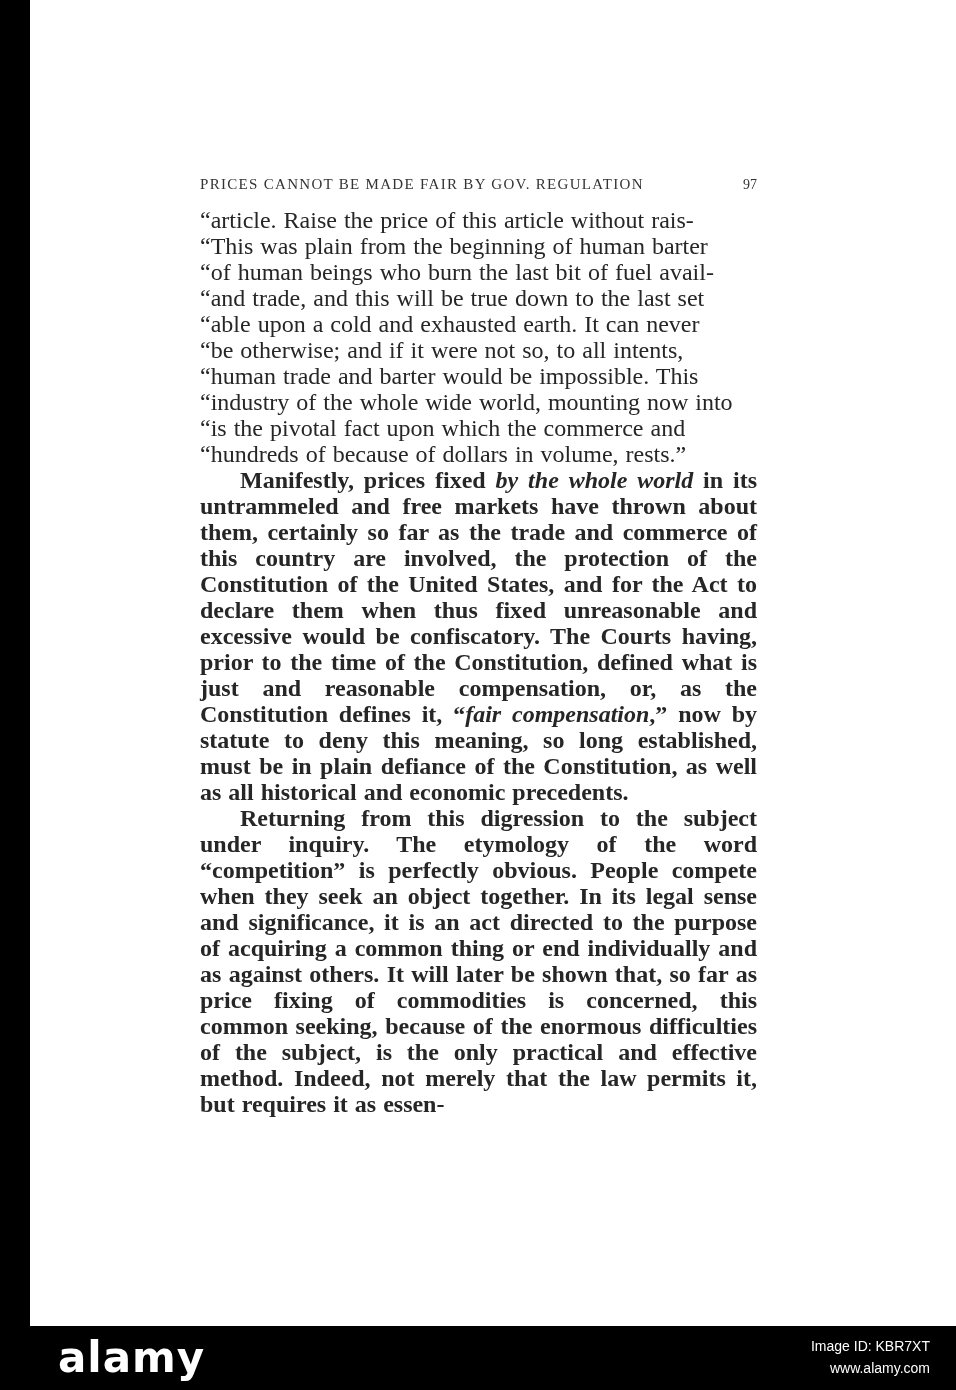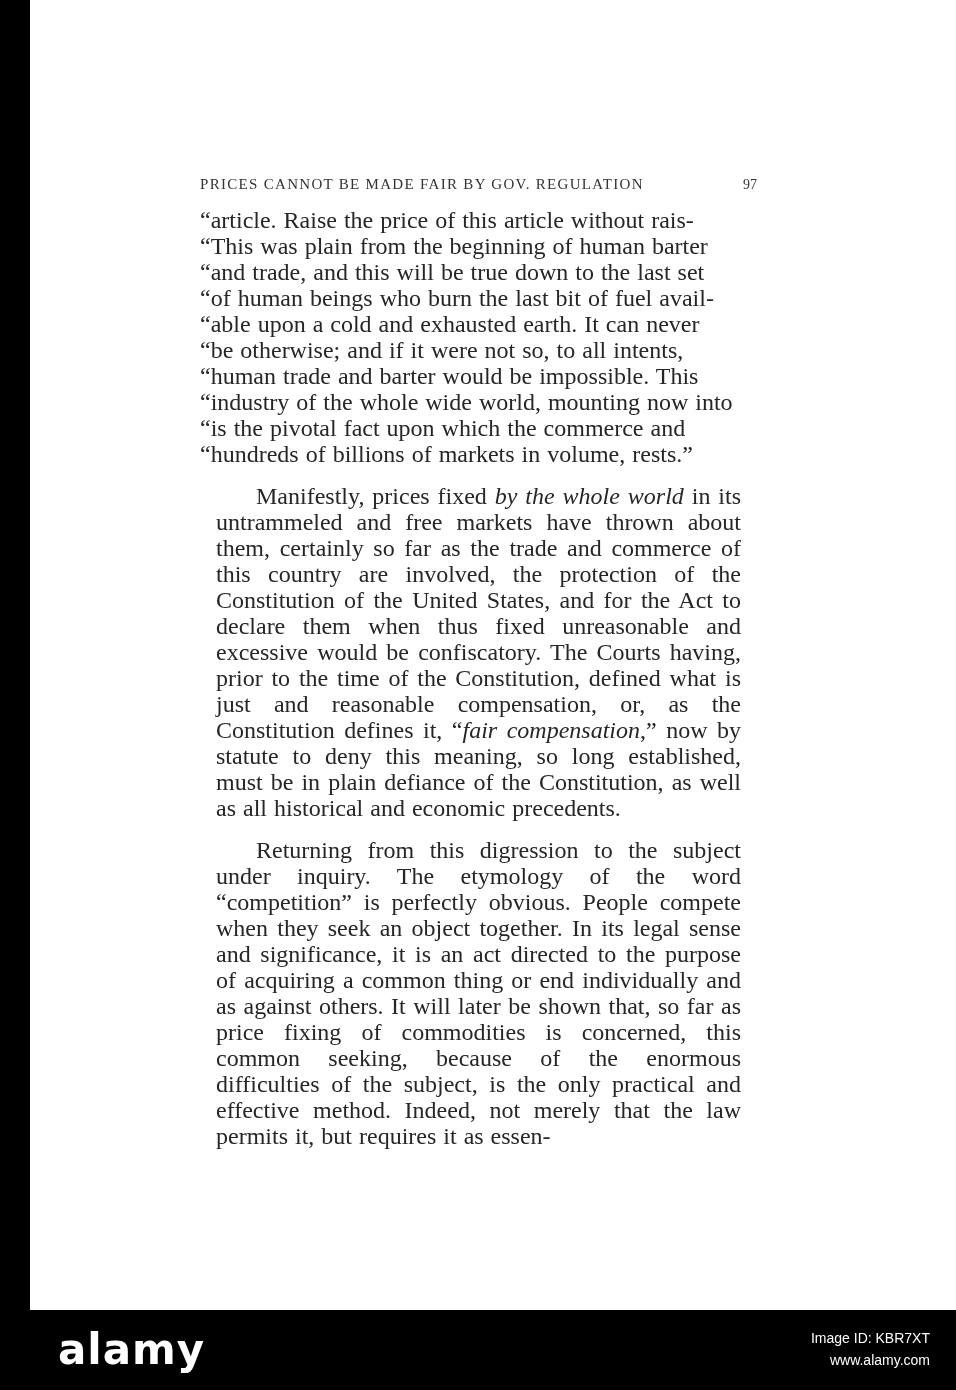--- a/index.html
+++ b/index.html
@@ -15,21 +15,21 @@
   
   .left-strip {
     position: absolute;
     left: 0; top: 0;
     width: 30px; height: 1390px;
     background: #000000;
   }
   .bottom-bar {
     position: absolute;
     left: 0; bottom: 0;
-    width: 956px; height: 80px;
+    width: 956px; height: 64px;
     background: #000000;
     color: #ffffff;
     display: flex;
     align-items: center;
     justify-content: space-between;
     box-sizing: border-box;
     padding: 0 26px 0 58px;
   }
   .brand {
     font-family: "DejaVu Sans", sans-serif;
@@ -67,47 +67,48 @@
   .header-pagenum { letter-spacing: 0; font-size: 14px; padding-left: 18px; }
 
   .body-text {
     font-size: 24px;
     line-height: 26px;
     text-align: justify;
     word-spacing: 1px;
   }
   .quoted-line { white-space: nowrap; }
   .para {
-    margin: 16px;
+    margin: 0;
     text-indent: 40px;
+    font-weight: bold;
   }
   .para em { font-style: italic; }
 </style>
 </head>
 <body>
 
 <div class="left-strip"></div>
 
 <div class="page">
   <div class="header-row">
     <span class="header-title">PRICES CANNOT BE MADE FAIR BY GOV. REGULATION</span>
     <span class="header-pagenum">97</span>
   </div>
   <div class="body-text">
     <div>
         <div class="quoted-line">“article.  Raise the price of this article without rais-</div>
         <div class="quoted-line">“This was plain from the beginning of human barter</div>
+        <div class="quoted-line">“of human beings who burn the last bit of fuel avail-</div>
         <div class="quoted-line">“and trade, and this will be true down to the last set</div>
-        <div class="quoted-line">“of human beings who burn the last bit of fuel avail-</div>
         <div class="quoted-line">“able upon a cold and exhausted earth.  It can never</div>
         <div class="quoted-line">“be otherwise; and if it were not so, to all intents,</div>
         <div class="quoted-line">“human trade and barter would be impossible.  This</div>
         <div class="quoted-line">“industry of the whole wide world, mounting now into</div>
         <div class="quoted-line">“is the pivotal fact upon which the commerce and</div>
-        <div class="quoted-line">“hundreds of billions of markets in volume, rests.”</div>
+        <div class="quoted-line">“hundreds of because of dollars in volume, rests.”</div>
       </div>
     <div>
         <p class="para"><span>Manifestly, prices fixed </span><em>by the whole world</em><span> in its untrammeled and free markets have thrown about them, certainly so far as the trade and commerce of this country are involved, the protection of the Constitution of the United States, and for the Act to declare them when thus fixed unreasonable and excessive would be confiscatory.  The Courts having, prior to the time of the Constitution, defined what is just and reasonable compensation, or, as the Constitution defines it, “</span><em>fair compensation</em><span>,” now by statute to deny this meaning, so long established, must be in plain defiance of the Constitution, as well as all historical and economic precedents.</span></p>
         <p class="para"><span>Returning from this digression to the subject under inquiry.  The etymology of the word “competition” is perfectly obvious.  People compete when they seek an object together.  In its legal sense and significance, it is an act directed to the purpose of acquiring a common thing or end individually and as against others.  It will later be shown that, so far as price fixing of commodities is concerned, this common seeking, because of the enormous difficulties of the subject, is the only practical and effective method.  Indeed, not merely that the law permits it, but requires it as essen-</span></p>
       </div>
   </div>
 </div>
 
 <div class="bottom-bar">
   <span class="brand">alamy</span>

